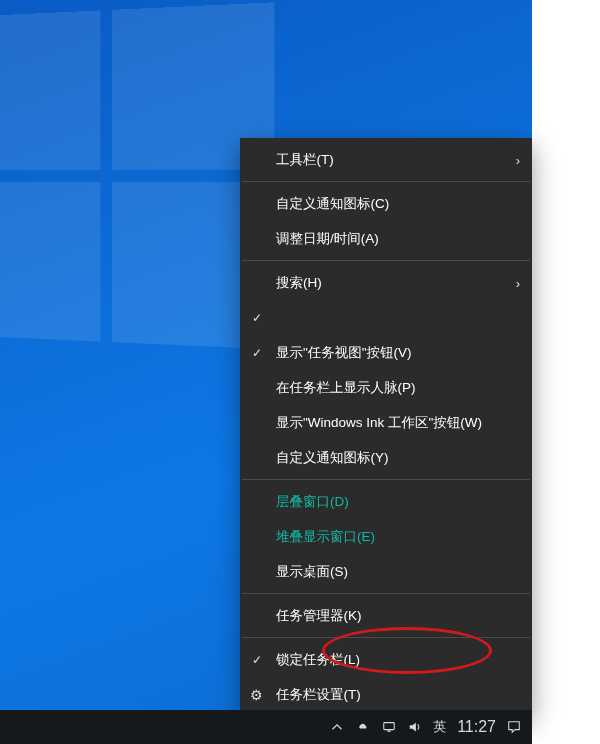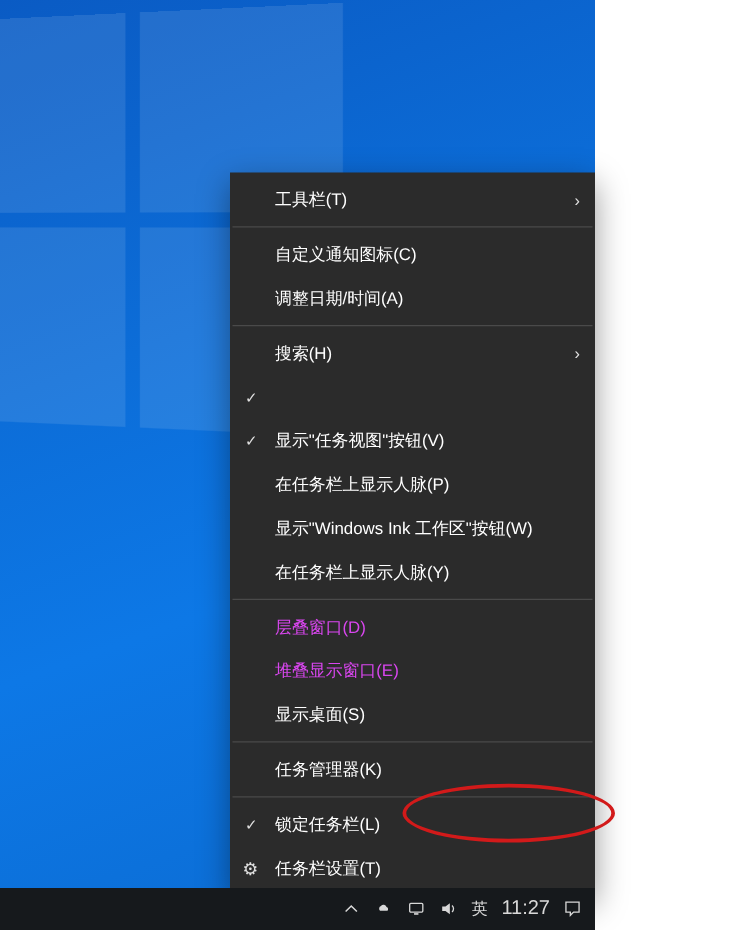--- a/index.html
+++ b/index.html
@@ -1,19 +1,19 @@
 <!DOCTYPE html>
 <html><head>
 <meta charset="utf-8">
 <style>
   * { box-sizing: border-box; margin: 0; padding: 0; }
   html, body { width: 600px; height: 744px; overflow: hidden; font-family: "Segoe UI", "Microsoft YaHei", sans-serif; }
   .desktop {
     position: relative;
-    width: 476px;
+    width: 532px;
     height: 744px;
     background: linear-gradient(160deg, #0a5bc4 0%, #0c6dd8 35%, #0d78e6 60%, #0b6ad0 100%);
   }
   
   .winlogo {
     position: absolute;
     left: -60px;
     top: 10px;
     width: 340px;
     height: 340px;
@@ -65,21 +65,21 @@
   }
   .ctxmenu .item {
     position: relative;
     display: flex;
     align-items: center;
     height: 35px;
     padding: 0 18px 0 36px;
     white-space: nowrap;
     cursor: default;
   }
-  .ctxmenu .item.disabled { color: #d946ef; }
+  .ctxmenu .item.disabled { color: #14b8a6; }
   .ctxmenu .item .chev {
     position: absolute; right: 12px; top: 50%; transform: translateY(-50%);
     font-size: 13px; color: #e0e0e0;
   }
   .ctxmenu .item .check {
     position: absolute; left: 12px; top: 50%; transform: translateY(-50%);
     font-size: 12px; color: #e0e0e0;
   }
   .ctxmenu .item .gear {
     position: absolute; left: 10px; top: 50%; transform: translateY(-50%);
@@ -135,21 +135,21 @@
         <span class="check">✓</span>
         <span>显示"任务视图"按钮(V)</span>
       </div>
       <div class="item">
         <span>在任务栏上显示人脉(P)</span>
       </div>
       <div class="item">
         <span>显示"Windows Ink 工作区"按钮(W)</span>
       </div>
       <div class="item">
-        <span>在任务栏上显示人脉(Y)</span>
+        <span>自定义通知图标(Y)</span>
       </div>
       <div class="sep"></div>
       <div class="item disabled">
         <span>层叠窗口(D)</span>
       </div>
       <div class="item disabled">
         <span>堆叠显示窗口(E)</span>
       </div>
       <div class="item">
         <span>显示桌面(S)</span>

